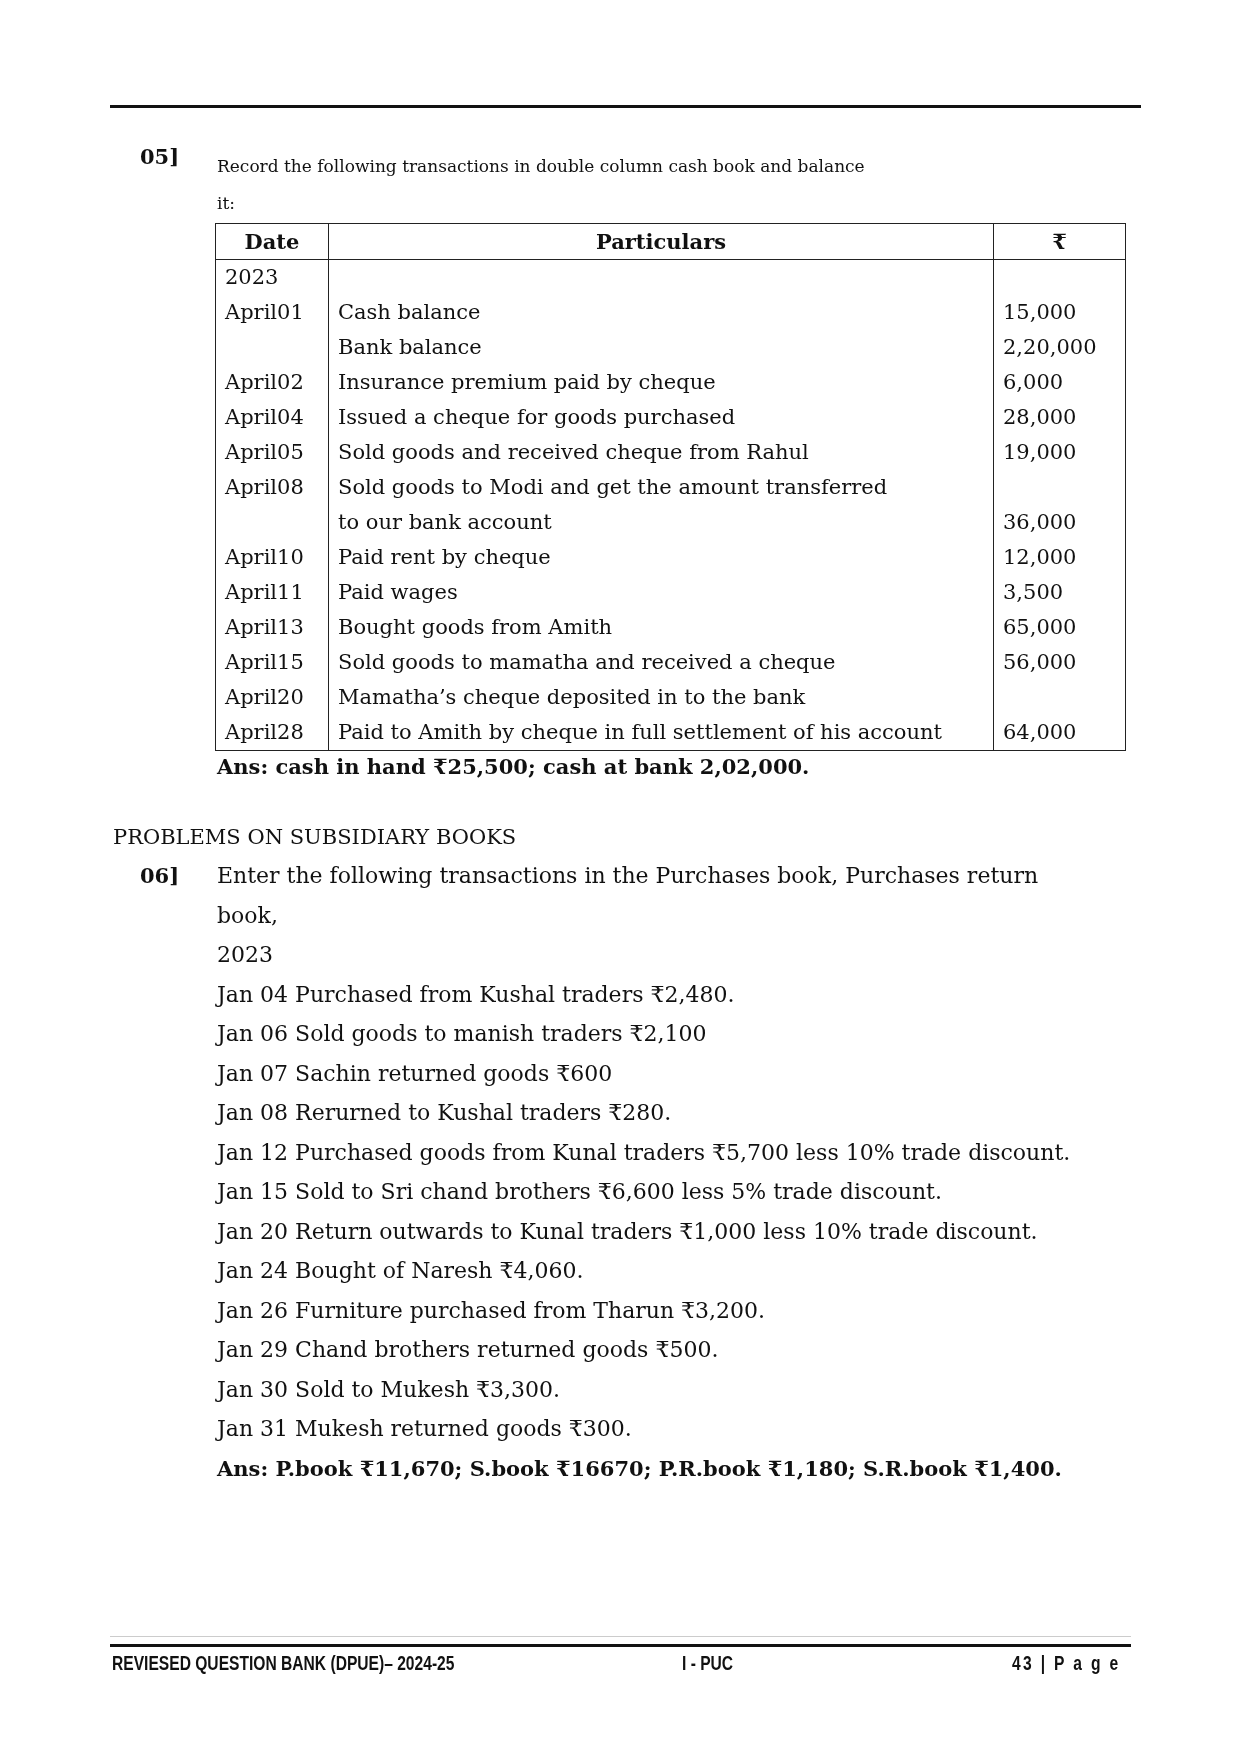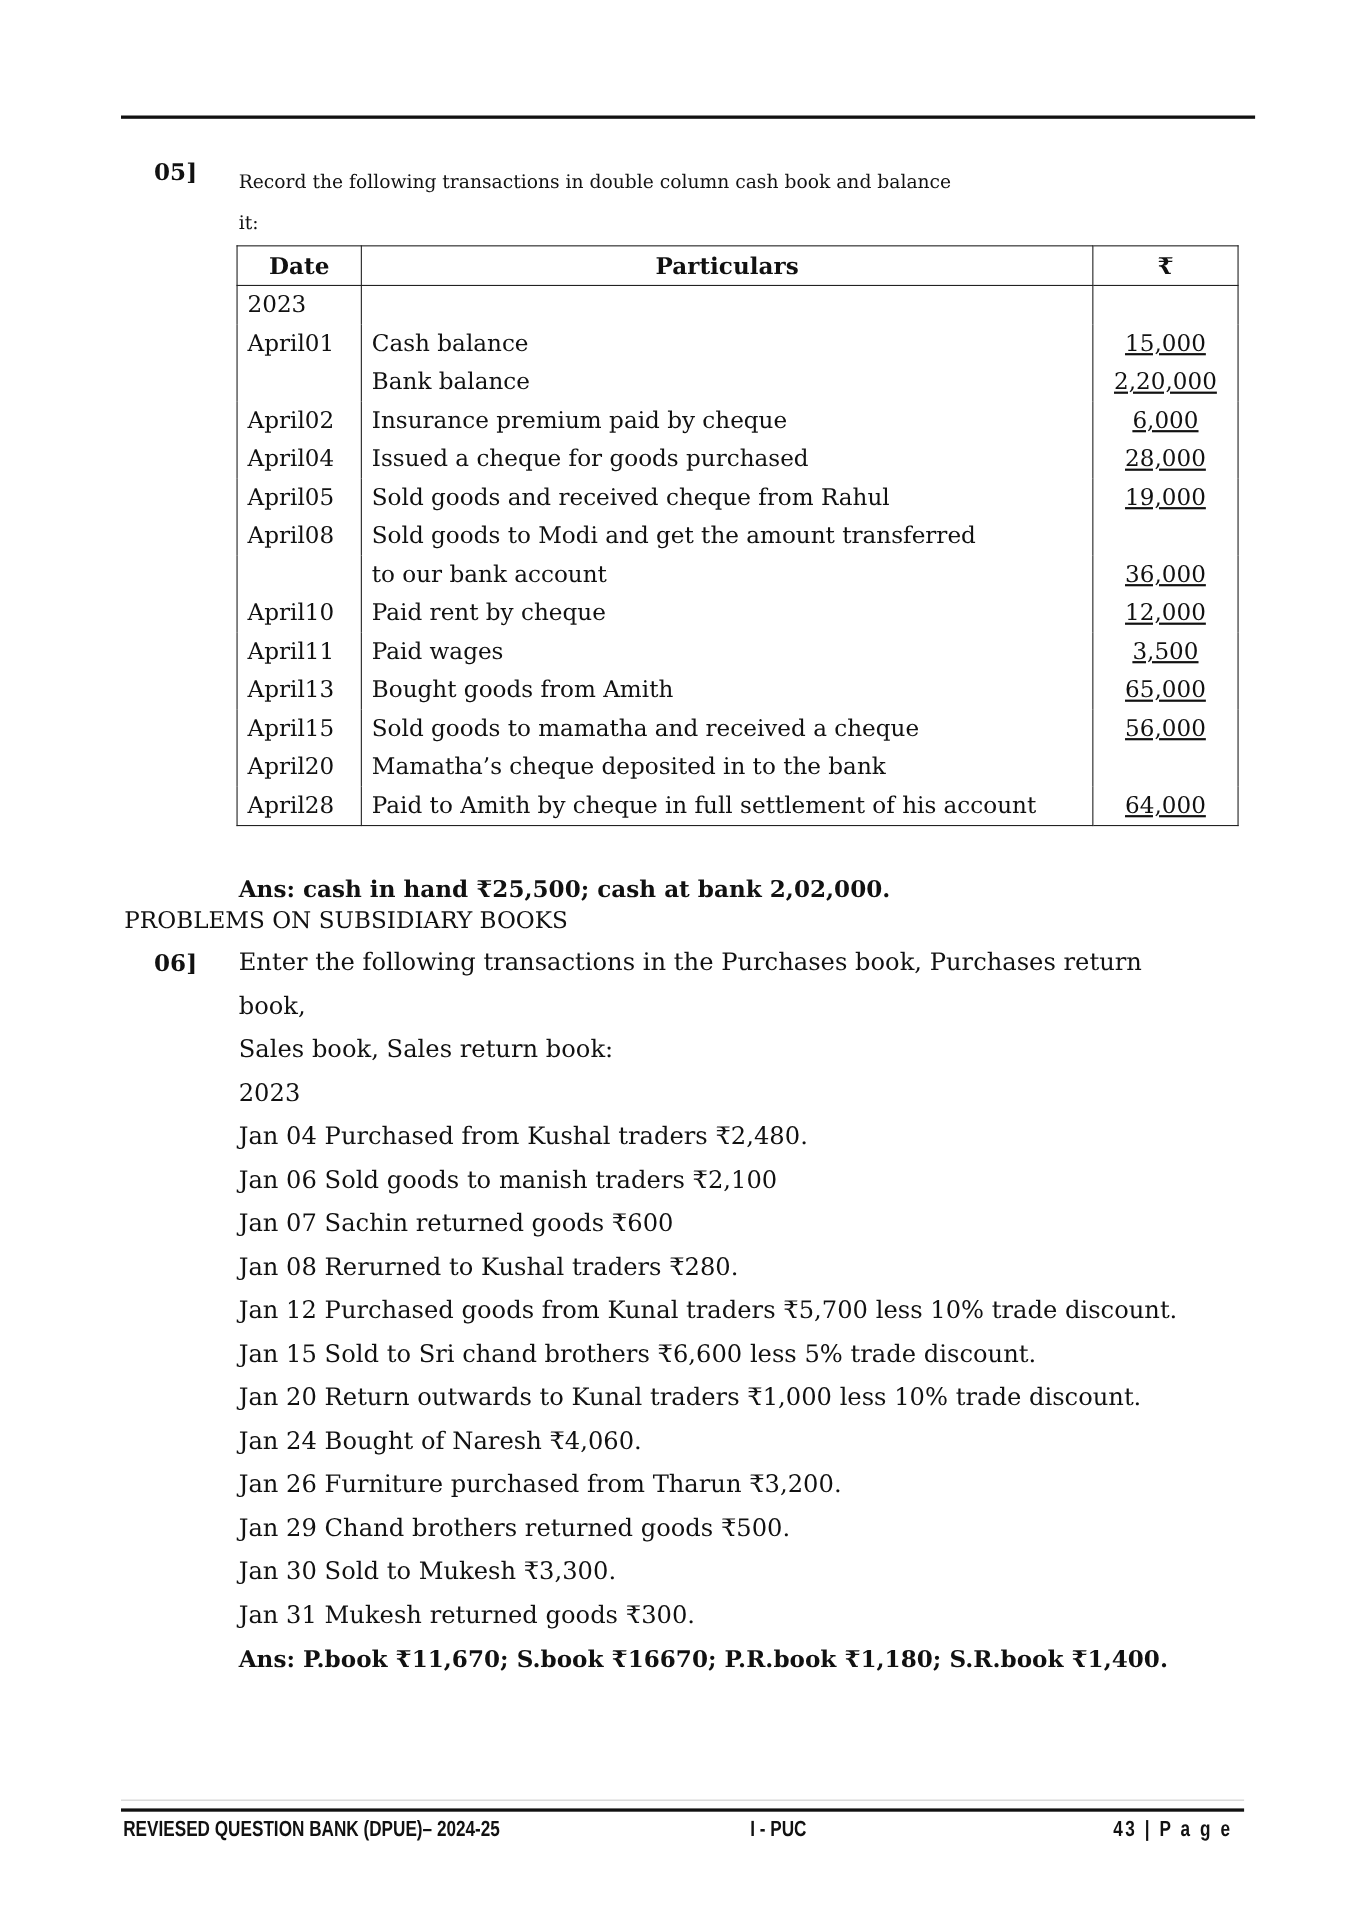--- a/index.html
+++ b/index.html
@@ -5,21 +5,21 @@
   html, body { margin: 0; padding: 0; background: #ffffff; }
   body { width: 1241px; height: 1754px; position: relative; overflow: hidden; color: #111; font-family: "DejaVu Serif", serif; }
   .top-rule { position: absolute; left: 110px; top: 105px; width: 1031px; height: 3px; background: #111; }
   .qnum { position: absolute; font-family: "DejaVu Serif", serif; font-weight: bold; font-size: 21px; }
   .para { position: absolute; font-size: 17px; line-height: 37px; }
   table.cb { position: absolute; left: 215px; top: 223px; width: 911px; border-collapse: collapse; font-size: 21px; }
   table.cb th, table.cb td { border-left: 1.3px solid #222; border-right: 1.3px solid #222; padding: 0 9px; height: 35px; line-height: 35px; white-space: nowrap; vertical-align: middle; }
   table.cb thead th { border-top: 1.3px solid #222; border-bottom: 1.3px solid #222; font-weight: bold; text-align: center; height: 35px; }
   table.cb tbody tr:last-child td { border-bottom: 1.3px solid #222; }
   table.cb td.date { width: 94px; }
-  table.cb td.amt { text-align: center; width: 113px; text-decoration: underline; }
+  table.cb td.amt { text-align: left; width: 113px; }
   .ans { position: absolute; font-weight: bold; font-size: 21px; }
   .section-head { position: absolute; left: 113px; top: 825px; font-weight: normal; font-size: 21px; }
   .list { position: absolute; left: 217px; top: 856px; font-size: 22px; }
   .list .line { height: 39.5px; line-height: 39.5px; white-space: nowrap; }
   .footer-thin { position: absolute; left: 110px; top: 1636px; width: 1021px; height: 1px; background: #ccc; }
   .footer-rule { position: absolute; left: 110px; top: 1644px; width: 1021px; height: 3px; background: #111; }
   .footer { position: absolute; top: 1652px; font-family: "Liberation Sans", sans-serif; font-weight: bold; font-size: 20px; transform: scaleX(0.78); transform-origin: left top; white-space: nowrap; }
   .footer.center { left: 682px; }
   .footer.right { left: 1012px; letter-spacing: 3px; }
   .footer.left { left: 112px; }
@@ -110,29 +110,28 @@
         <td class="amt"></td>
       </tr>
       <tr>
         <td class="date">April28</td>
         <td class="">Paid to Amith by cheque in full settlement of his account</td>
         <td class="amt">64,000</td>
       </tr>
     </tbody>
 </table>
 
-<div class="ans" style="left:217px; top:754px;margin-top:41px;">Ans: cash in hand ₹25,500; cash at bank 2,02,000.</div>
+<div class="ans" style="left:217px; top:754px;">Ans: cash in hand ₹25,500; cash at bank 2,02,000.</div>
 
 <div class="section-head">PROBLEMS ON SUBSIDIARY BOOKS</div>
 
 <span class="qnum" style="left:140px; top:863px;">06]</span>
 <div class="list" id="q6-list">
     <div class="line">Enter the following transactions in the Purchases book, Purchases return</div>
     <div class="line">book,</div>
-    <div class="line">Sales book, Sales return book:</div>
     <div class="line">2023</div>
     <div class="line">Jan 04 Purchased from Kushal traders ₹2,480.</div>
     <div class="line">Jan 06 Sold goods to manish traders ₹2,100</div>
     <div class="line">Jan 07 Sachin returned goods ₹600</div>
     <div class="line">Jan 08 Rerurned to Kushal traders ₹280.</div>
     <div class="line">Jan 12 Purchased goods from Kunal traders ₹5,700 less 10% trade discount.</div>
     <div class="line">Jan 15 Sold to Sri chand brothers ₹6,600 less 5% trade discount.</div>
     <div class="line">Jan 20 Return outwards to Kunal traders ₹1,000 less 10% trade discount.</div>
     <div class="line">Jan 24 Bought of Naresh ₹4,060.</div>
     <div class="line">Jan 26 Furniture purchased from Tharun ₹3,200.</div>

